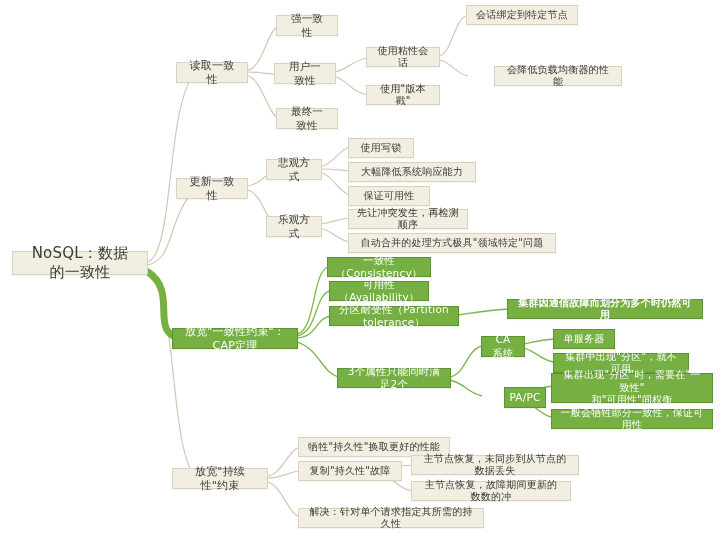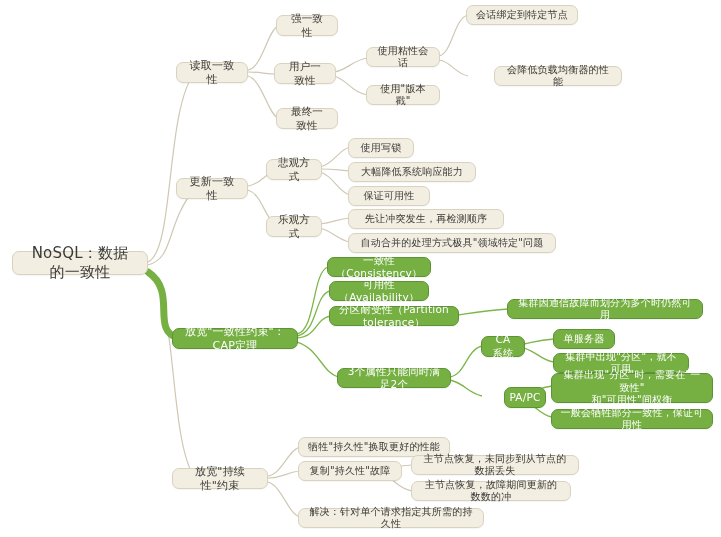--- a/index.html
+++ b/index.html
@@ -10,21 +10,21 @@
     overflow:hidden;
   }
   #canvas{position:relative;width:721px;height:537px;}
   #links{position:absolute;left:0;top:0;width:721px;height:537px;}
 
   .node{
     position:absolute;
     box-sizing:border-box;
     display:flex;align-items:center;justify-content:center;
     text-align:center;
-    border-radius:7px;
+    border-radius:0;
     white-space:pre-line;
     line-height:1.25;
     letter-spacing:0.2px;
   }
   
   .beige{
     background:#f3eee2;
     border:1px solid #d9d2bf;
     color:#3a3a36;
     box-shadow:0 1px 1px rgba(0,0,0,0.04);
@@ -133,33 +133,33 @@
   <div class="node beige lvl2" style="left:266px;top:159px;width:56px;height:21px;">悲观方式</div>
 
   <div class="node beige lvl2" style="left:266px;top:216px;width:56px;height:21px;">乐观方式</div>
 
   <div class="node beige lvl3" style="left:348px;top:138px;width:66px;height:20px;">使用写锁</div>
 
   <div class="node beige lvl3" style="left:348px;top:162px;width:128px;height:20px;">大幅降低系统响应能力</div>
 
   <div class="node beige lvl3" style="left:348px;top:186px;width:82px;height:20px;">保证可用性</div>
 
-  <div class="node beige lvl3" style="left:348px;top:209px;width:156px;height:20px;">先让冲突发生，再检测顺序</div>
+  <div class="node beige lvl3" style="left:348px;top:209px;width:120px;height:20px;">先让冲突发生，再检测顺序</div>
 
   <div class="node beige lvl3" style="left:348px;top:233px;width:208px;height:20px;">自动合并的处理方式极具"领域特定"问题</div>
 
   <div class="node green lvl1" style="left:172px;top:328px;width:126px;height:21px;">放宽"一致性约束"：CAP定理</div>
 
   <div class="node green lvl2" style="left:327px;top:257px;width:104px;height:20px;">一致性（Consistency）</div>
 
   <div class="node green lvl2" style="left:329px;top:281px;width:100px;height:20px;">可用性（Availability）</div>
 
   <div class="node green lvl2" style="left:329px;top:306px;width:130px;height:20px;">分区耐受性（Partition tolerance）</div>
 
-  <div class="node green lvl3" style="left:507px;top:299px;width:196px;height:20px;">集群因通信故障而划分为多个时仍然可用</div>
+  <div class="node green lvl3" style="left:507px;top:299px;width:196px;height:20px;font-weight:bold;">集群因通信故障而划分为多个时仍然可用</div>
 
   <div class="node green lvl2" style="left:337px;top:368px;width:114px;height:20px;">3个属性只能同时满足2个</div>
 
   <div class="node green lvl2" style="left:481px;top:336px;width:44px;height:21px;">CA系统</div>
 
   <div class="node green lvl2" style="left:504px;top:387px;width:42px;height:21px;">PA/PC</div>
 
   <div class="node green lvl3" style="left:553px;top:329px;width:62px;height:20px;">单服务器</div>
 
   <div class="node green lvl3" style="left:553px;top:353px;width:136px;height:20px;">集群中出现"分区"，就不可用</div>

